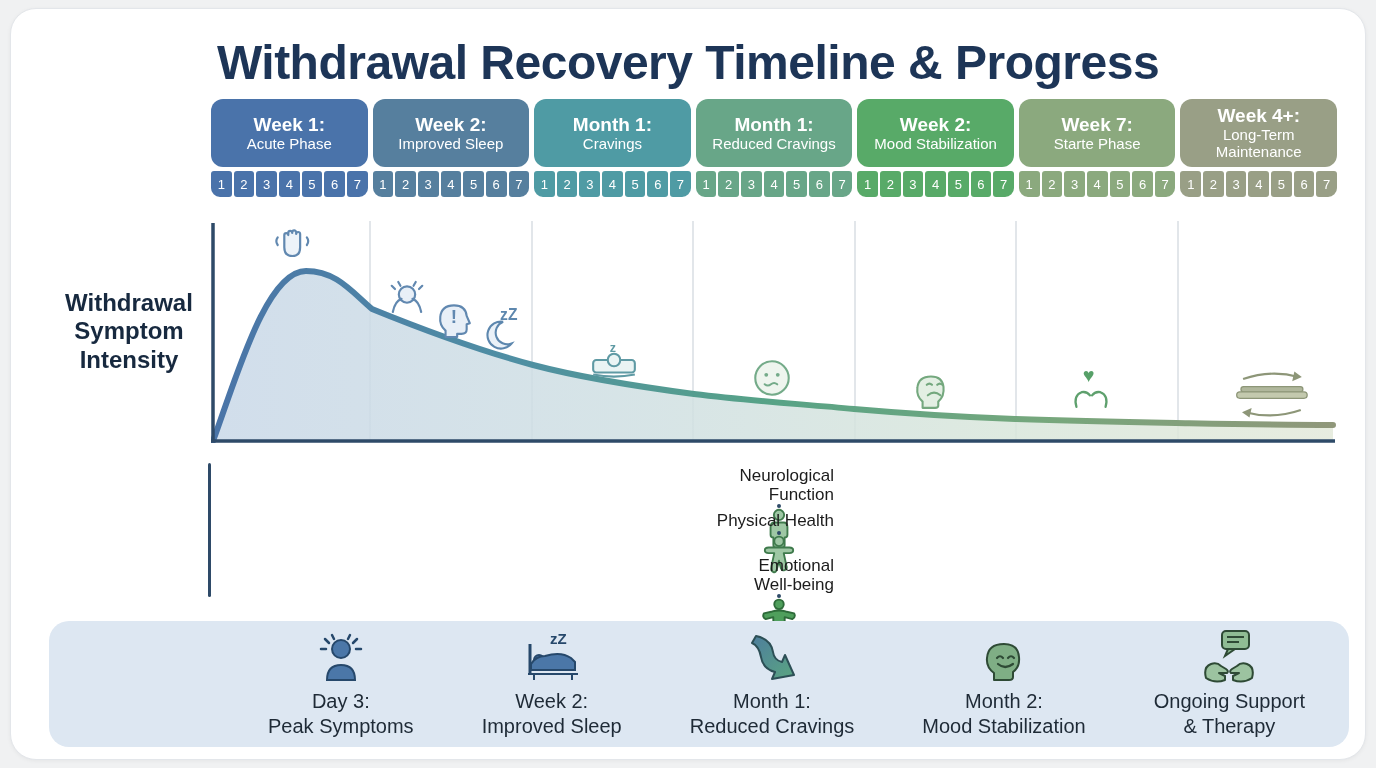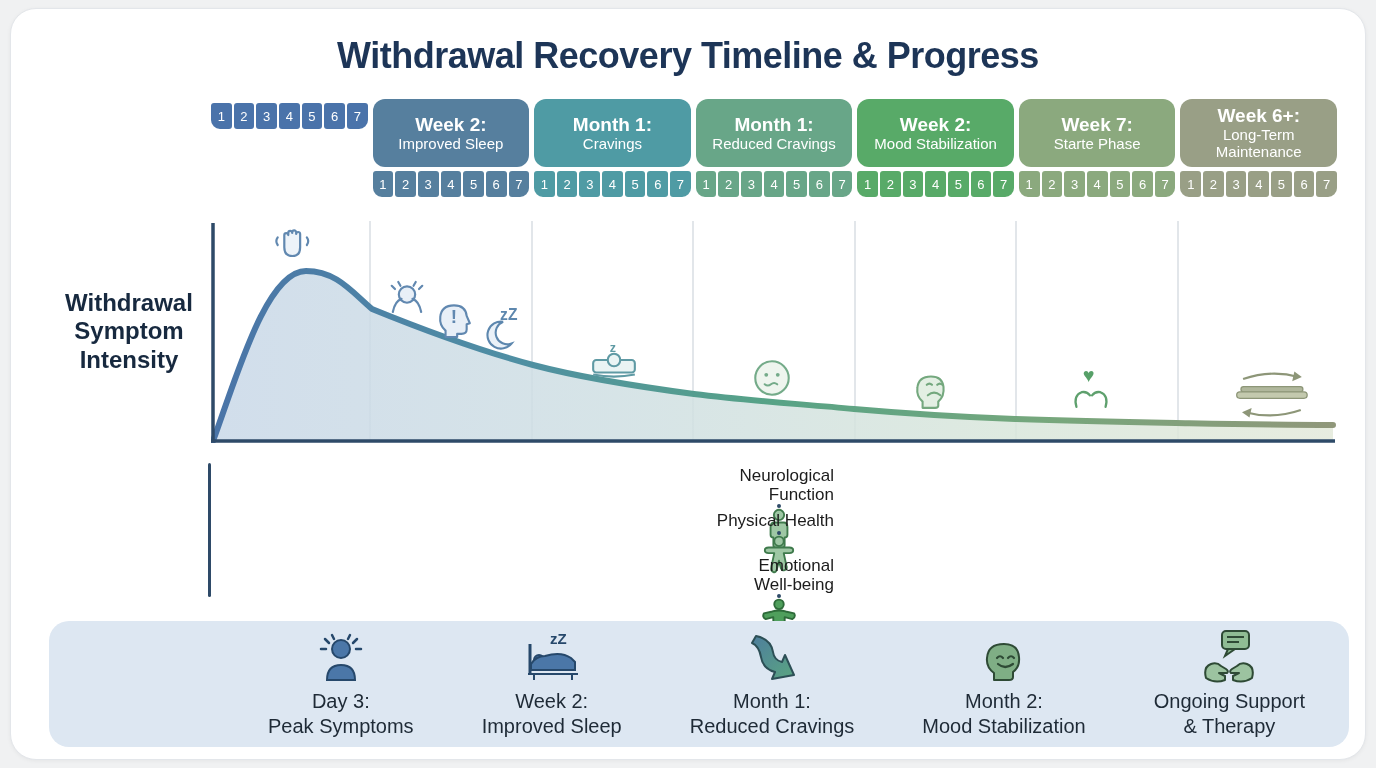--- a/index.html
+++ b/index.html
@@ -1,21 +1,21 @@
 <!DOCTYPE html>
 <html><head>
 <meta charset="utf-8">
 <style>
   * { margin:0; padding:0; box-sizing:border-box; }
   html,body { width:1376px; height:768px; background:#f0f1f2; font-family:"Liberation Sans", sans-serif; overflow:hidden; }
   .card { position:absolute; left:10px; top:8px; width:1356px; height:752px; background:#ffffff;
           border:1px solid #e3e6ea; border-radius:26px; box-shadow:0 1px 4px rgba(0,0,0,.05); }
 
   .page-title { position:absolute; top:26px; left:0; width:100%; text-align:center;
-                font-size:36px; font-weight:bold; color:#1d3557; letter-spacing:-0.5px; }
+                font-size:48px; font-weight:bold; color:#1d3557; letter-spacing:-0.5px; }
 
   
   .phase-row { position:absolute; left:200px; top:90px; width:1126px; display:flex; gap:5px; }
   .phase-col { flex:1; min-width:0; }
   .phase-header { height:68px; border-radius:12px; color:#fff; display:flex; flex-direction:column;
                   justify-content:center; text-align:center; padding:2px 4px; }
   .phase-title { font-size:19px; font-weight:bold; line-height:1.15; }
   .phase-subtitle { font-size:15px; line-height:1.12; }
   .day-row { display:flex; gap:2px; margin-top:4px; }
   .day-cell { flex:1; height:26px; border-radius:3px; color:#fff; font-size:13px;
@@ -59,20 +59,24 @@
 </style>
 </head>
 <body>
 
 <div class="card">
 
   <div class="page-title">Withdrawal Recovery Timeline &amp; Progress</div>
 
   <div class="phase-row">
       <div class="phase-col">
+        <div class="phase-header" style="background: rgb(74, 115, 170);">
+          <div class="phase-title">Week 1:</div>
+          <div class="phase-subtitle">Acute Phase</div>
+        </div>
         <div class="day-row">
           <div class="day-cell" style="background: rgb(74, 115, 170);">1</div>
           <div class="day-cell" style="background: rgb(74, 115, 170);">2</div>
           <div class="day-cell" style="background: rgb(74, 115, 170);">3</div>
           <div class="day-cell" style="background: rgb(74, 115, 170);">4</div>
           <div class="day-cell" style="background: rgb(74, 115, 170);">5</div>
           <div class="day-cell" style="background: rgb(74, 115, 170);">6</div>
           <div class="day-cell" style="background: rgb(74, 115, 170);">7</div>
         </div>
       </div>
@@ -146,21 +150,21 @@
           <div class="day-cell" style="background: rgb(139, 169, 126);">2</div>
           <div class="day-cell" style="background: rgb(139, 169, 126);">3</div>
           <div class="day-cell" style="background: rgb(139, 169, 126);">4</div>
           <div class="day-cell" style="background: rgb(139, 169, 126);">5</div>
           <div class="day-cell" style="background: rgb(139, 169, 126);">6</div>
           <div class="day-cell" style="background: rgb(139, 169, 126);">7</div>
         </div>
       </div>
       <div class="phase-col">
         <div class="phase-header" style="background: rgb(153, 159, 134);">
-          <div class="phase-title">Week 6+:</div>
+          <div class="phase-title">Week 4+:</div>
           <div class="phase-subtitle">Long-Term Maintenance</div>
         </div>
         <div class="day-row">
           <div class="day-cell" style="background: rgb(153, 159, 134);">1</div>
           <div class="day-cell" style="background: rgb(153, 159, 134);">2</div>
           <div class="day-cell" style="background: rgb(153, 159, 134);">3</div>
           <div class="day-cell" style="background: rgb(153, 159, 134);">4</div>
           <div class="day-cell" style="background: rgb(153, 159, 134);">5</div>
           <div class="day-cell" style="background: rgb(153, 159, 134);">6</div>
           <div class="day-cell" style="background: rgb(153, 159, 134);">7</div>

